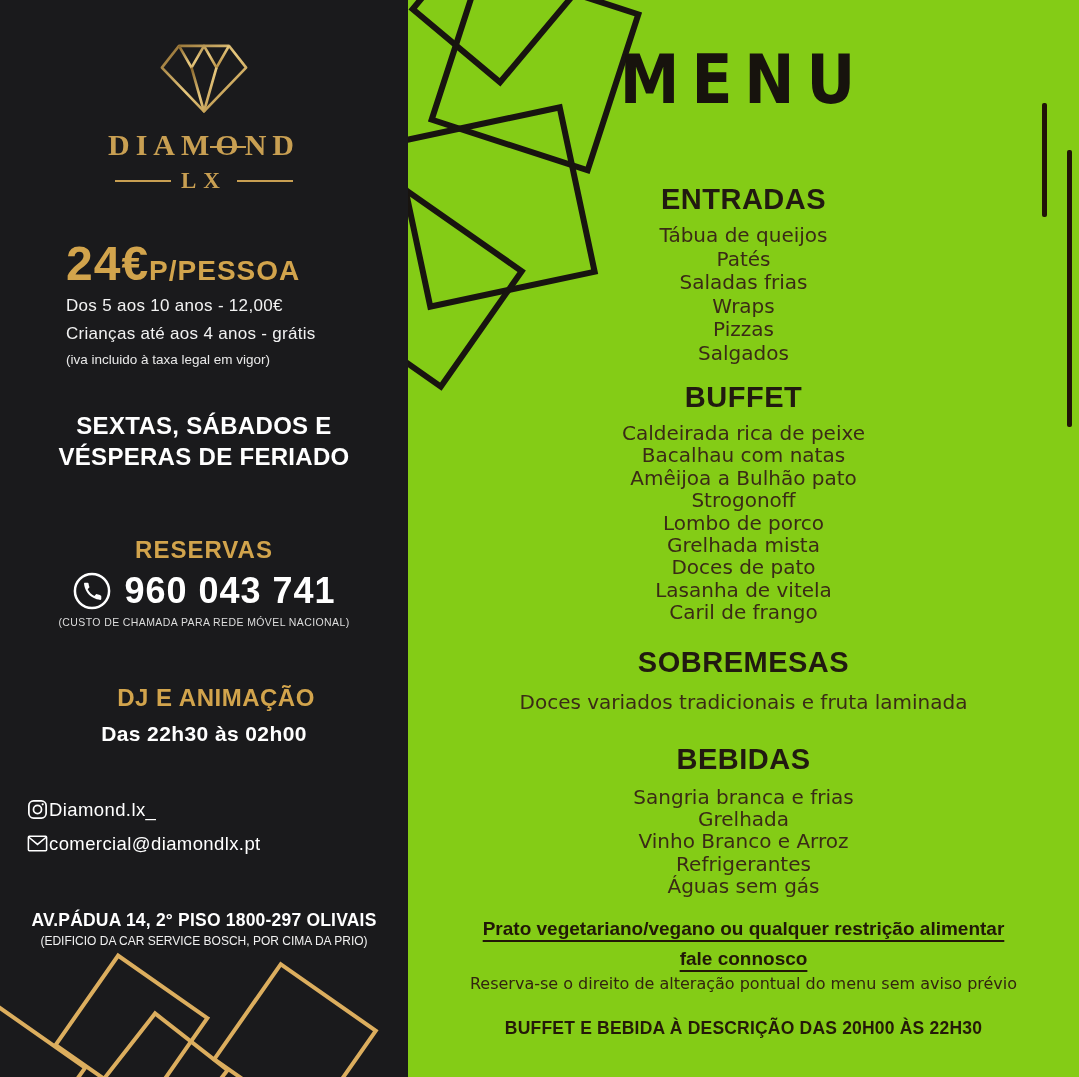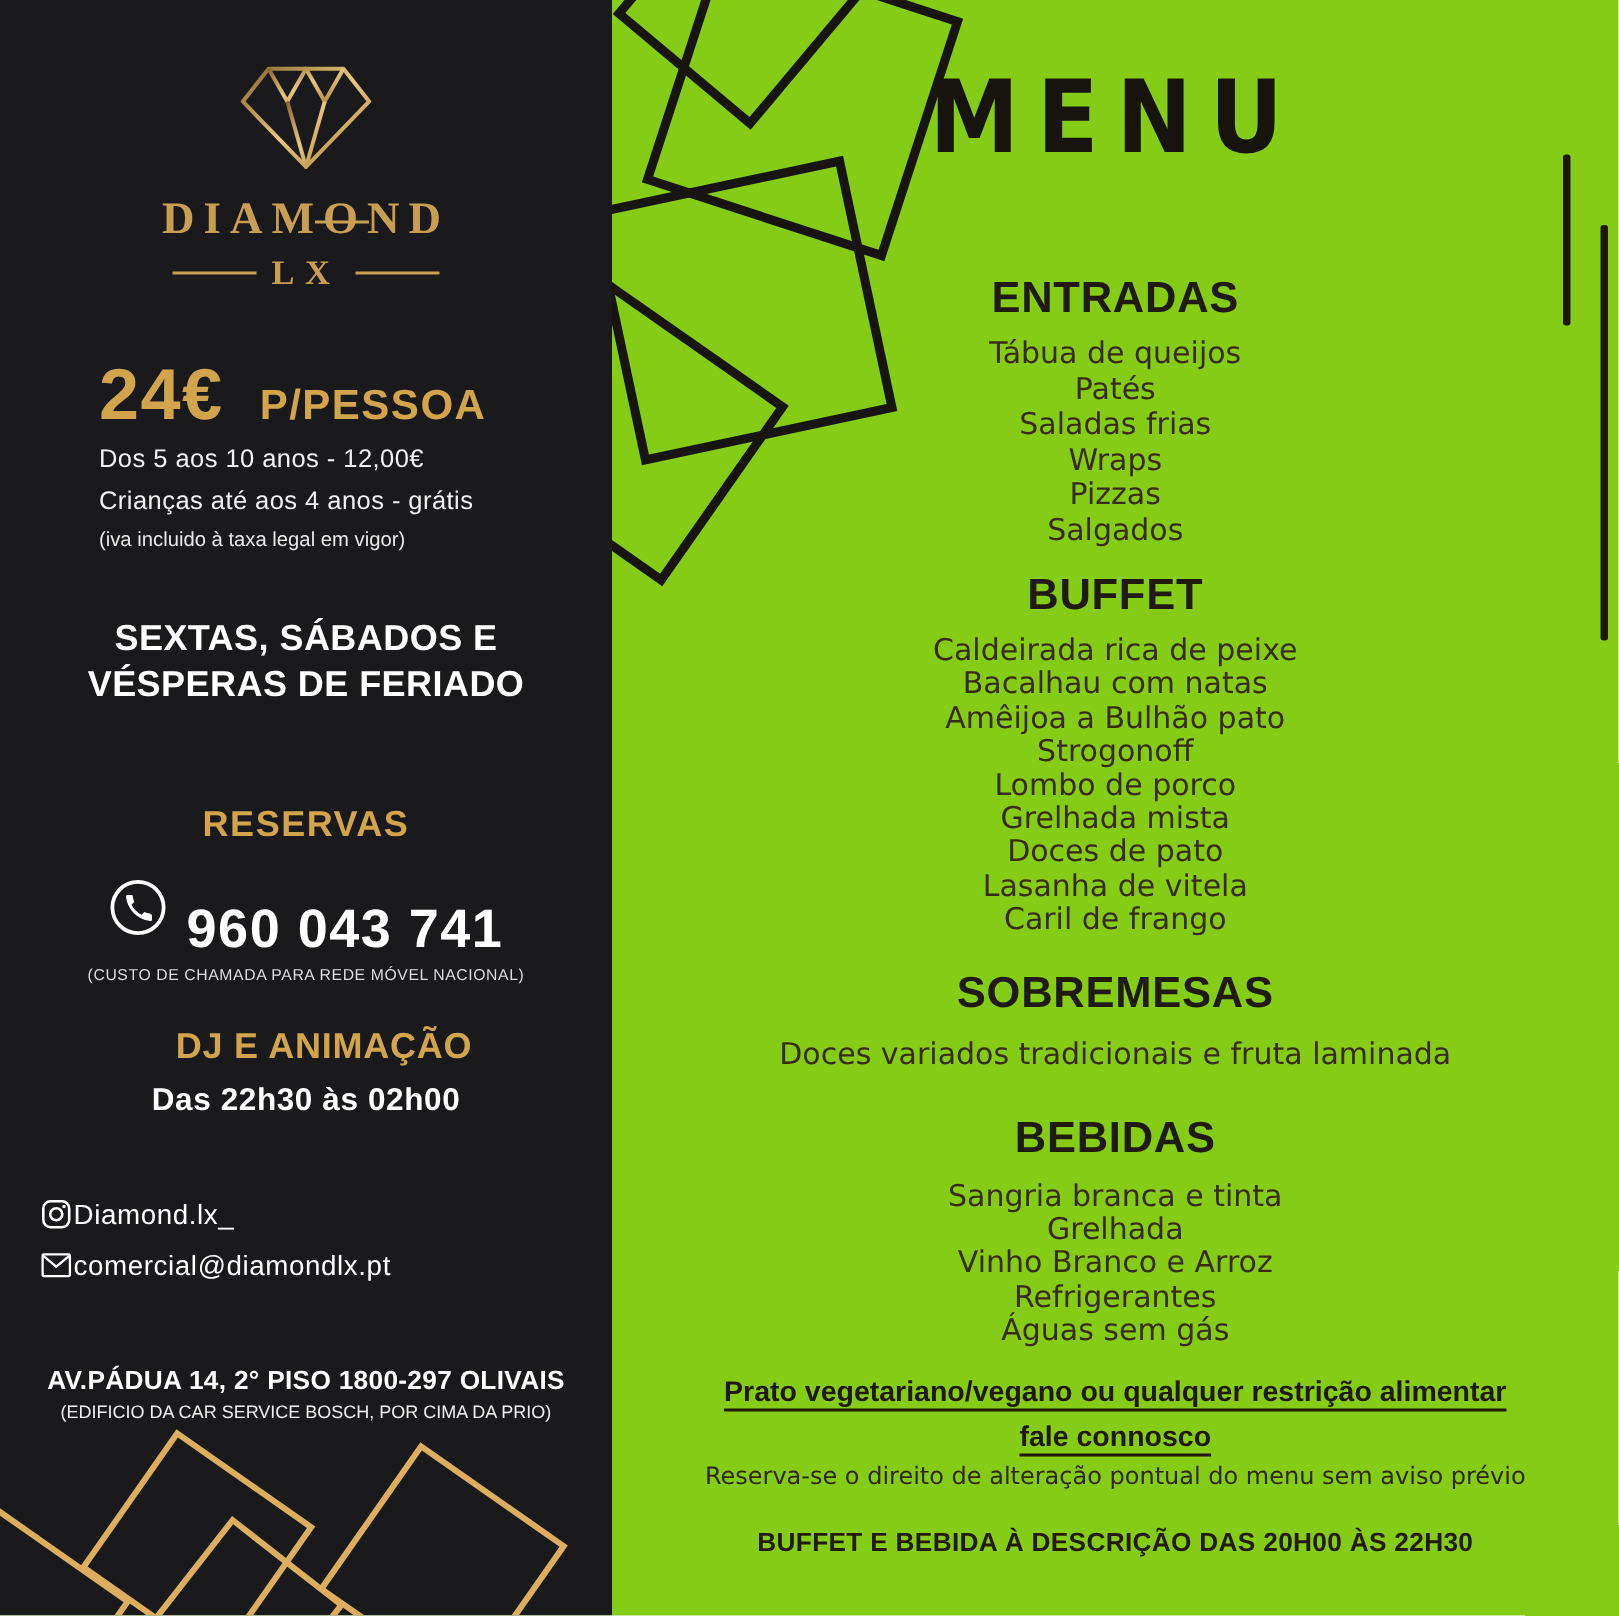--- a/index.html
+++ b/index.html
@@ -25,33 +25,33 @@
   .logo-block{position:absolute;top:38px;left:0;right:0;text-align:center;color:#c89f52;}
   .logo-block svg{width:96px;height:78px;}
   .brand-name{font-family:"Liberation Serif",serif;font-weight:700;font-size:30px;letter-spacing:6px;margin-top:8px;color:#c89f52;}
   .brand-o{position:relative;}
   .brand-o::after{content:"";position:absolute;left:-5px;right:-1px;top:54%;height:2px;background:#c89f52;}
   .brand-sub{display:flex;align-items:center;justify-content:center;gap:10px;margin-top:6px;}
   .brand-sub .rule{width:56px;height:2px;background:#c89f52;}
   .brand-sub .lx{font-family:"Liberation Serif",serif;font-weight:700;font-size:23px;letter-spacing:7px;color:#c89f52;}
 
   .pricing-block{position:absolute;top:236px;left:66px;right:20px;color:#f2f2f2;text-align:left;}
-  .price-headline{display:flex;align-items:baseline;gap:24px;color:#d2a44c;font-weight:800;}
+  .price-headline{display:flex;align-items:baseline;gap:0;color:#d2a44c;font-weight:800;}
   .price-value{font-size:48px;letter-spacing:1px;}
   .price-unit{font-size:28px;letter-spacing:1px;}
   .pricing-line{font-size:17px;line-height:26px;letter-spacing:.3px;margin-top:2px;}
   .pricing-note{font-size:13.5px;margin-top:5px;color:#e9e9e9;}
 
   .schedule-block{position:absolute;top:410px;left:0;right:0;text-align:center;color:#ffffff;font-weight:800;font-size:24px;line-height:31px;letter-spacing:.3px;}
 
   .reservations-block{position:absolute;top:536px;left:0;right:0;text-align:center;}
   .res-label{color:#d2a44c;font-size:24px;font-weight:800;letter-spacing:1px;}
   .phone-row{display:flex;align-items:center;justify-content:center;gap:12px;margin-top:6px;}
   .phone-row svg{width:40px;height:40px;}
-  .phone-number{color:#ffffff;font-size:36px;font-weight:800;letter-spacing:1px;margin-top:28px;}
+  .phone-number{color:#ffffff;font-size:36px;font-weight:800;letter-spacing:1px;}
   .res-note{color:#dddddd;font-size:10.5px;letter-spacing:.4px;margin-top:4px;}
 
   .entertainment-block{position:absolute;top:684px;left:0;right:0;text-align:center;}
   .dj-label{color:#d2a44c;font-size:24px;font-weight:800;letter-spacing:.5px;padding-left:24px;}
   .dj-hours{color:#ffffff;font-size:21px;font-weight:800;margin-top:10px;letter-spacing:.4px;}
 
   .contacts-block{position:absolute;top:798px;left:26px;right:10px;color:#ffffff;}
   .contact-row{display:flex;align-items:center;margin-bottom:11px;font-size:18.5px;letter-spacing:.4px;}
   .contact-row svg{width:23px;height:23px;flex:0 0 auto;}
 
@@ -209,21 +209,21 @@
       <div>Caril de frango</div>
     </div>
 
     <div class="section-heading h-sobremesas">SOBREMESAS</div>
     <div class="section-items i-sobremesas">
       <div>Doces variados tradicionais e fruta laminada</div>
     </div>
 
     <div class="section-heading h-bebidas">BEBIDAS</div>
     <div class="section-items i-bebidas">
-      <div>Sangria branca e tinta</div>
+      <div>Sangria branca e frias</div>
       <div>Grelhada</div>
       <div>Vinho Branco e Arroz</div>
       <div>Refrigerantes</div>
       <div>Águas sem gás</div>
     </div>
 
     <div class="restriction-note">
       <span class="u">Prato vegetariano/vegano ou qualquer restrição alimentar</span>
       <span class="u">fale connosco</span>
     </div>

